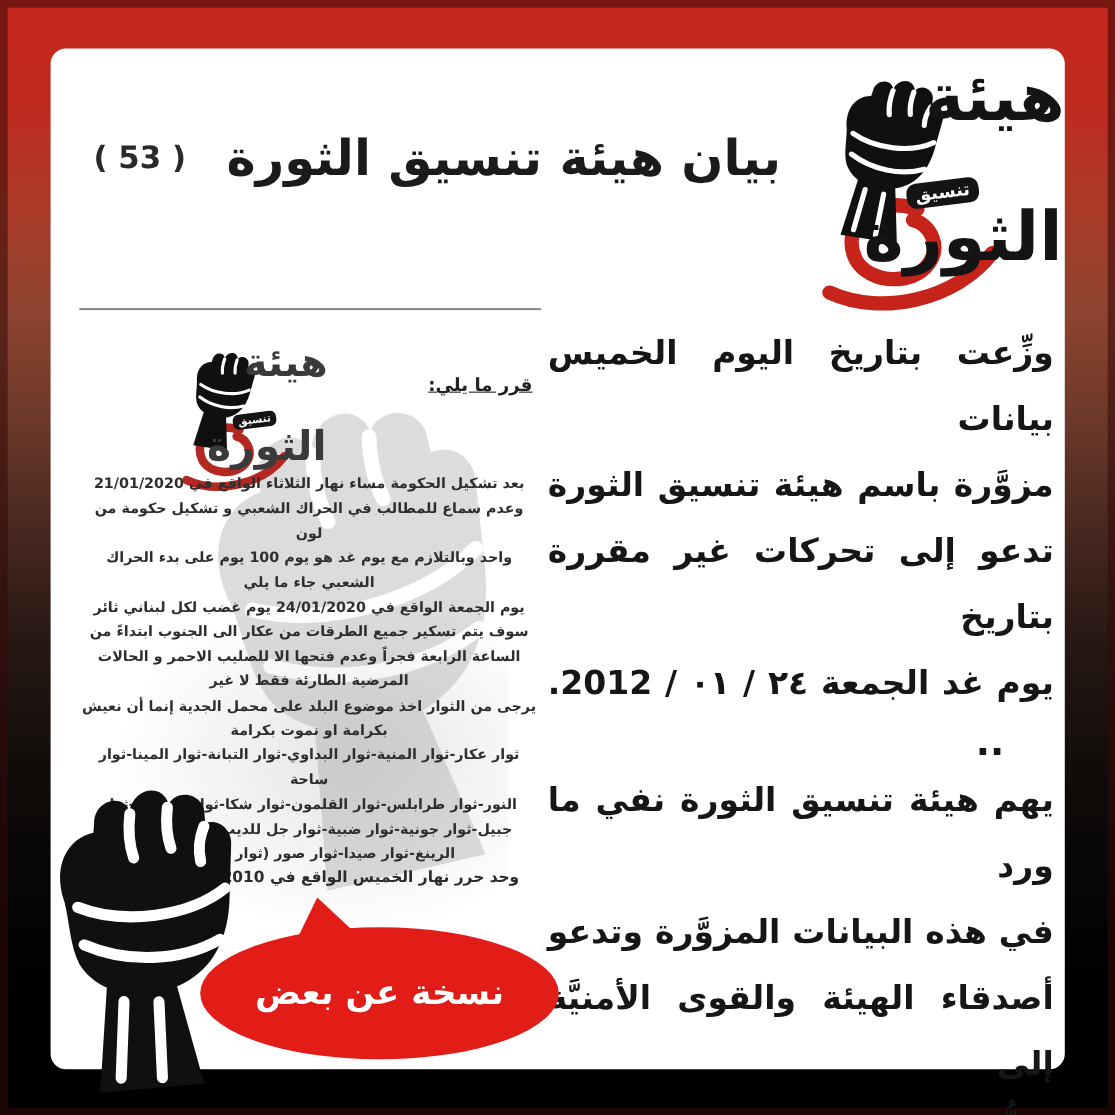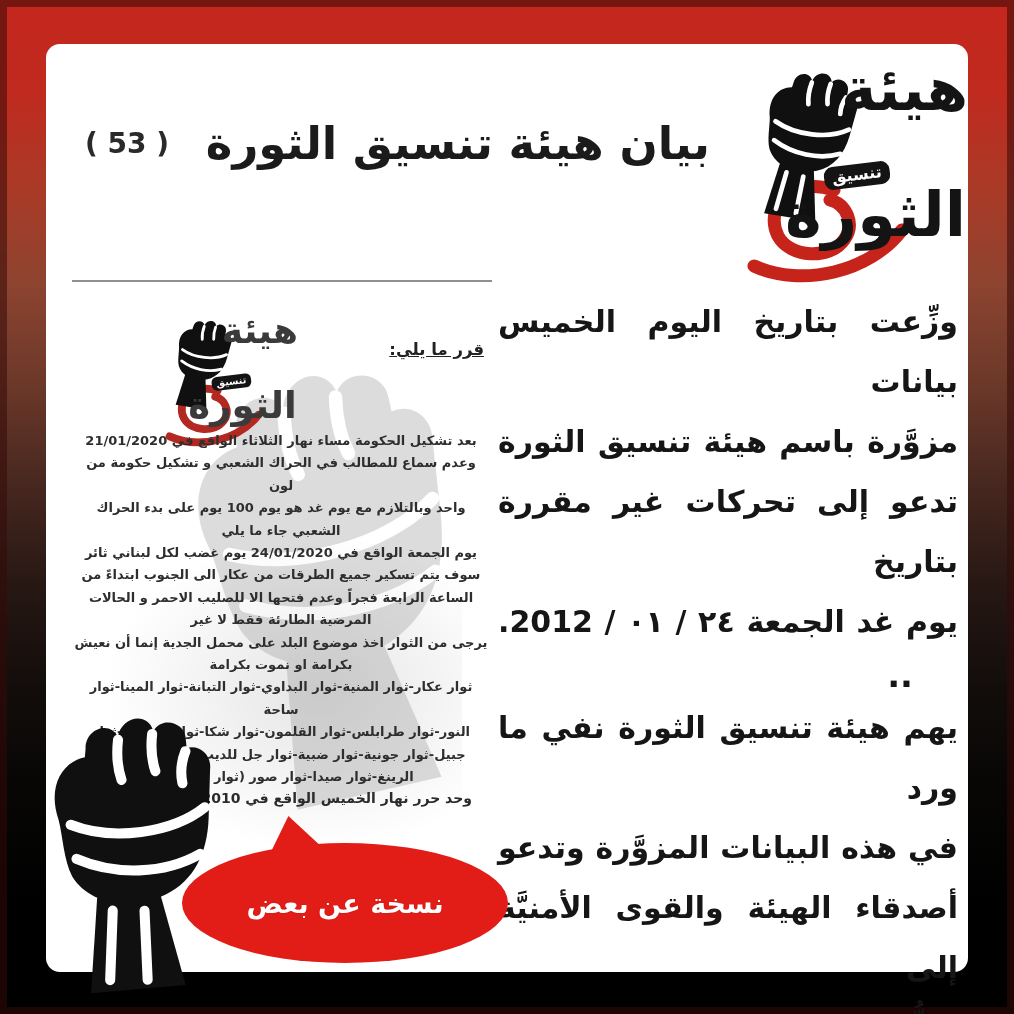--- a/index.html
+++ b/index.html
@@ -89,21 +89,21 @@
   .sticker {
     position:absolute; left:182px; top:843px; width:326px; height:120px;
     background:#e21d17; border-radius:50%; z-index:6;
     display:flex; flex-direction:column; justify-content:center; align-items:center;
     direction:rtl;
   }
   .sticker-tail {
     position:absolute; left:258px; top:816px; width:80px; height:46px;
     background:#e21d17; clip-path:polygon(10% 100%, 100% 100%, 38% 0%); z-index:6;
   }
-  .sticker .s-line { color:#fff; font-weight:bold; font-size:27px; line-height:45px;
+  .sticker .s-line { color:#fff; font-weight:bold; font-size:31px; line-height:45px;
                      text-shadow:0 0 1px #b00; }
 
   
   .big-fist { position:absolute; left:12px; top:694px; width:216px; height:302px;
               transform:rotate(-5deg); z-index:7; }
   .big-fist .w { stroke-width:7; }
 
   
   .statement {
     position:absolute; left:498px; top:292px; width:460px; z-index:2;

